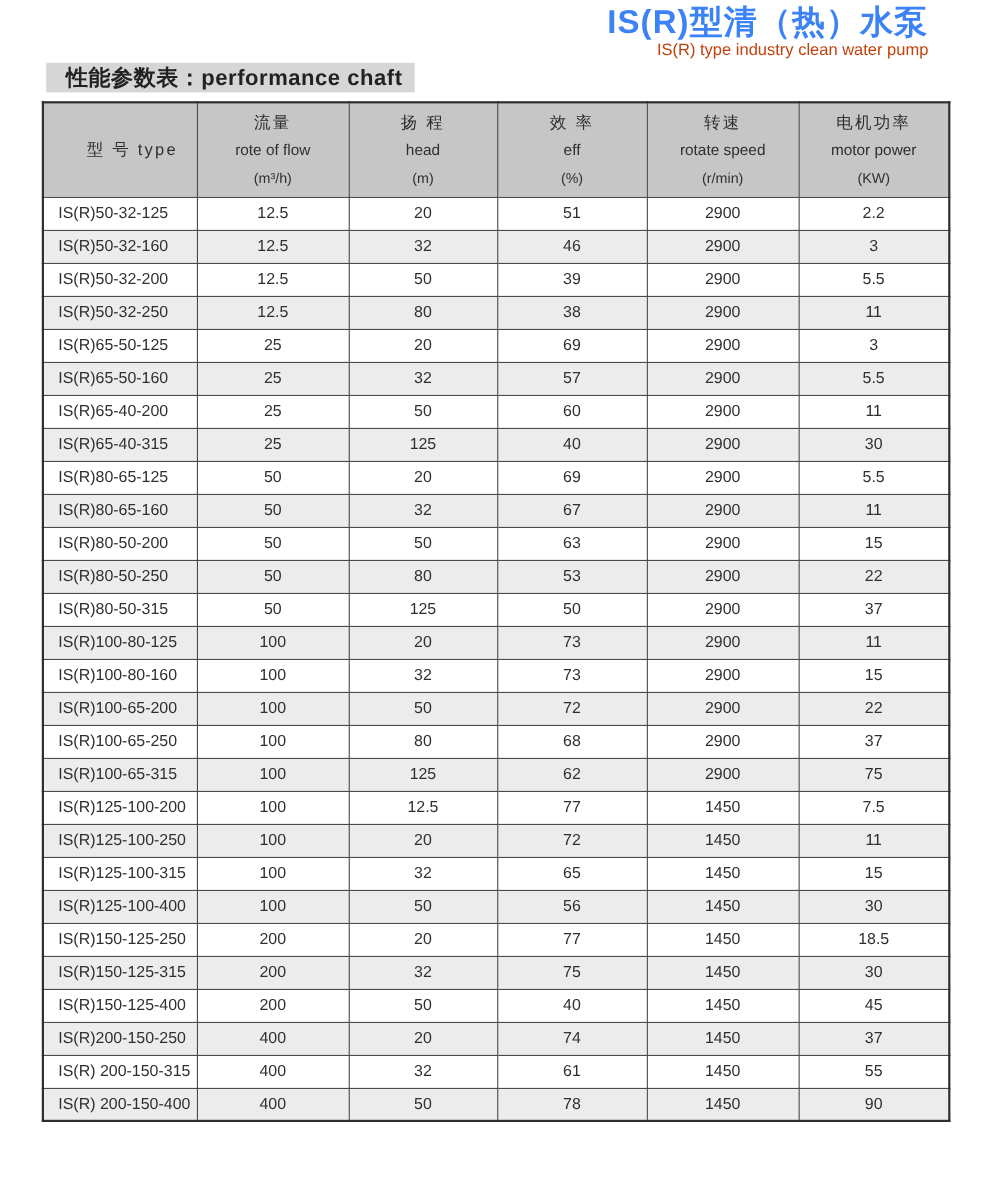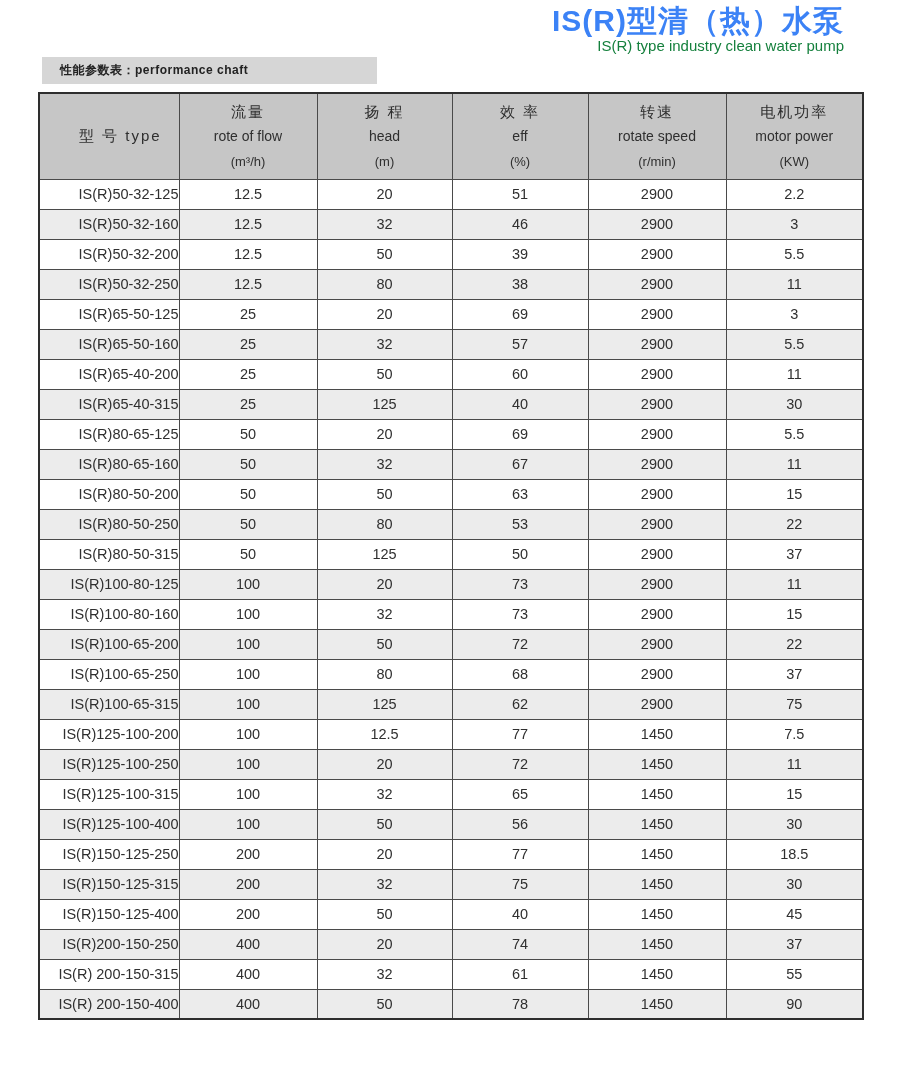--- a/index.html
+++ b/index.html
@@ -17,29 +17,29 @@
     color:#333;overflow:hidden;
   }
   .title-block{
     position:absolute;top:6px;right:56px;text-align:right;
   }
   .title-cn{
     font-size:30px;font-weight:bold;color:#3b82f6;letter-spacing:1px;
     line-height:30px;
   }
   .title-en{
-    font-size:15px;color:#15803d;line-height:18px;margin-top:1px;
+    font-size:15px;color:#c2410c;line-height:18px;margin-top:1px;
   }
   .section-bar{
     position:absolute;left:42px;top:57px;width:335px;height:27px;
     background:var(--section-bar-bg);
     display:flex;align-items:center;padding-left:18px;
   }
   .section-label{
-    font-size:12px;font-weight:bold;color:#222;letter-spacing:0.5px;
+    font-size:20px;font-weight:bold;color:#222;letter-spacing:0.5px;
   }
   table.perf{
     position:absolute;left:38px;top:92px;width:824px;
     border-collapse:collapse;table-layout:fixed;
   }
   table.perf th,table.perf td{
     border:1px solid var(--border);
     text-align:center;vertical-align:middle;
   }
   table.perf{border:2px solid var(--outer);}
@@ -48,21 +48,21 @@
     font-weight:normal;color:#2f2f2f;
   }
   thead th .h-cn{font-size:15px;line-height:25px;letter-spacing:2px;}
   thead th .h-en{font-size:14px;line-height:25px;letter-spacing:0;}
   thead th .h-unit{font-size:13px;line-height:25px;}
   thead th.col-type{font-size:15px;letter-spacing:2px;text-align:center;padding-left:22px;}
   tbody td{
     height:30px;font-size:14.5px;color:#2f2f2f;background:#fff;
   }
   tbody tr:nth-child(even) td{background:var(--row-alt-bg);}
-  tbody td.c-type{text-align:right;}
+  tbody td.c-type{text-align:left;padding-left:13px;}
 </style>
 </head>
 <body>
 
 <div class="title-block">
   <div class="title-cn">IS(R)型清（热）水泵</div>
   <div class="title-en">IS(R) type industry clean water pump</div>
 </div>
 
 <div class="section-bar">

